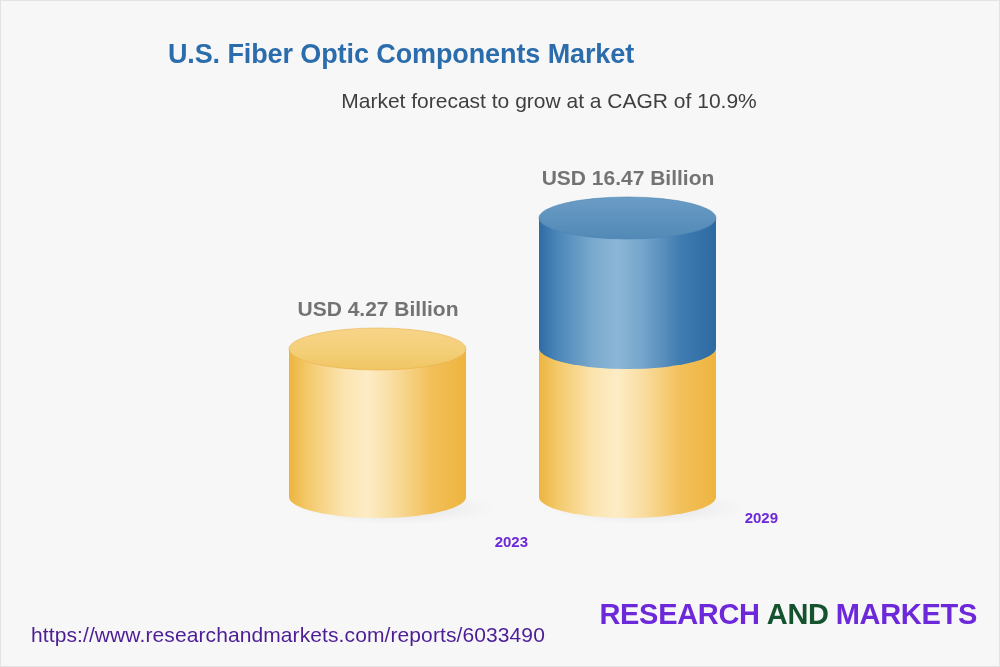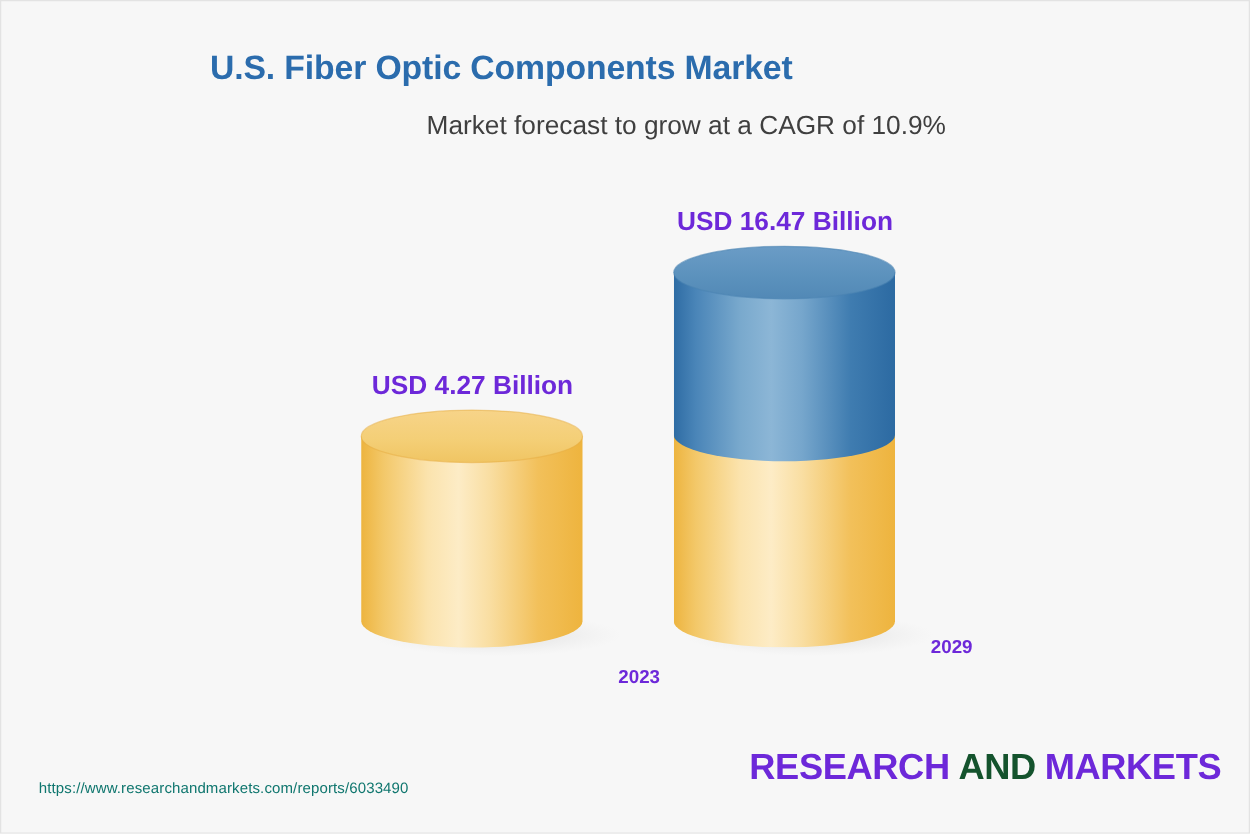--- a/index.html
+++ b/index.html
@@ -54,21 +54,21 @@
     height: 600px;
   }
 
   .bar-group { position: absolute; }
 
   .value-label {
     position: absolute;
     text-align: center;
     font-size: 21px;
     font-weight: bold;
-    color: #6d28d9;
+    color: #737373;
     white-space: nowrap;
   }
 
   .cat-label {
     position: absolute;
     text-align: right;
     font-size: 15px;
     font-weight: bold;
     color: #6d28d9;
     white-space: nowrap;
@@ -77,22 +77,22 @@
   .cylinder-svg {
     position: absolute;
     overflow: visible;
   }
 
   
   #source-url {
     position: absolute;
     left: 30px;
     top: 622px;
-    font-size: 12px;
-    color: #0f766e;
+    font-size: 21px;
+    color: #4c1d95;
     letter-spacing: 0.1px;
   }
 
   #brand-logo {
     position: absolute;
     right: 22px;
     top: 598px;
     text-align: right;
   }
   #brand-wordmark {

